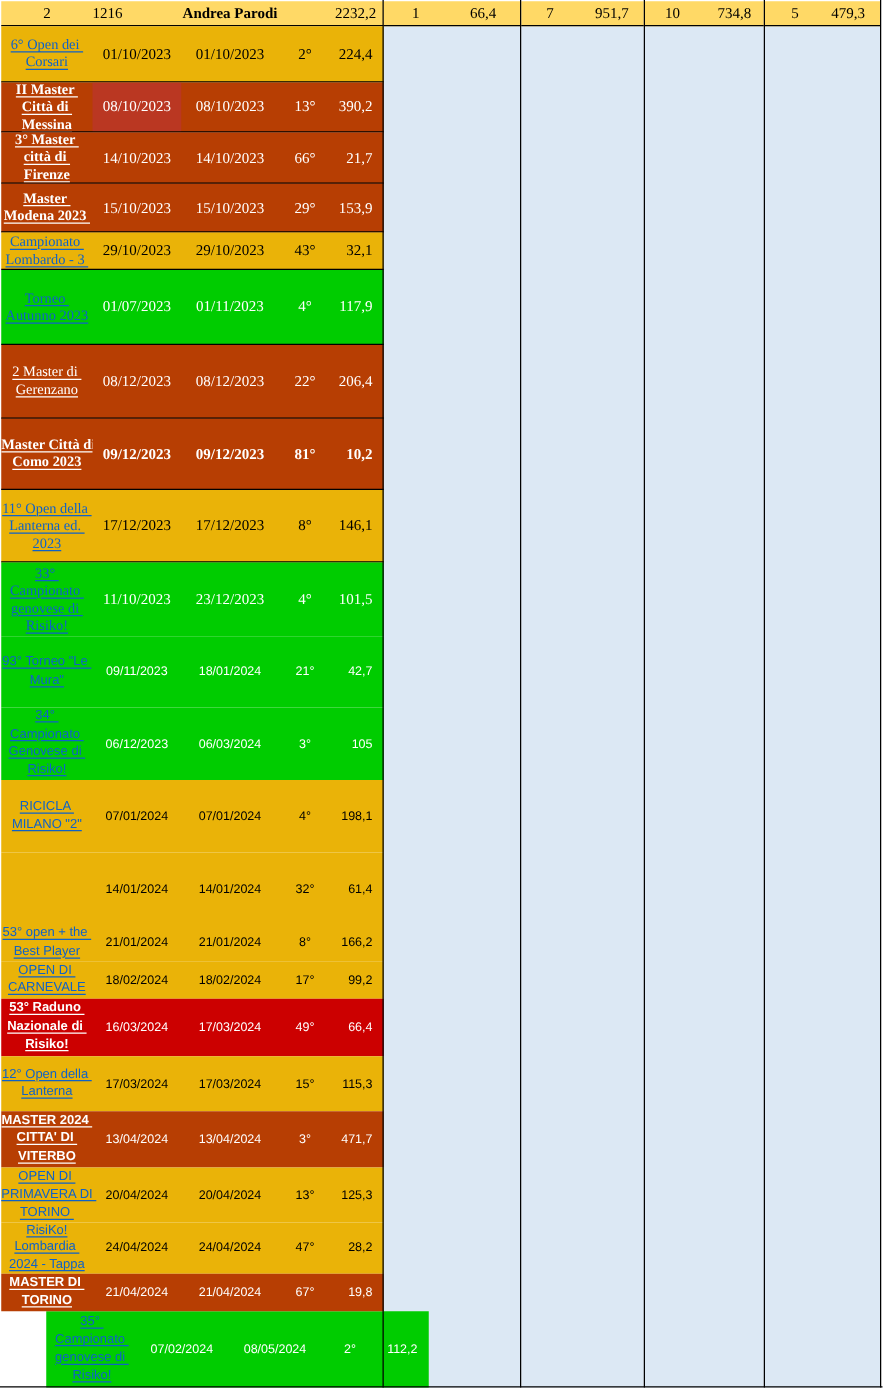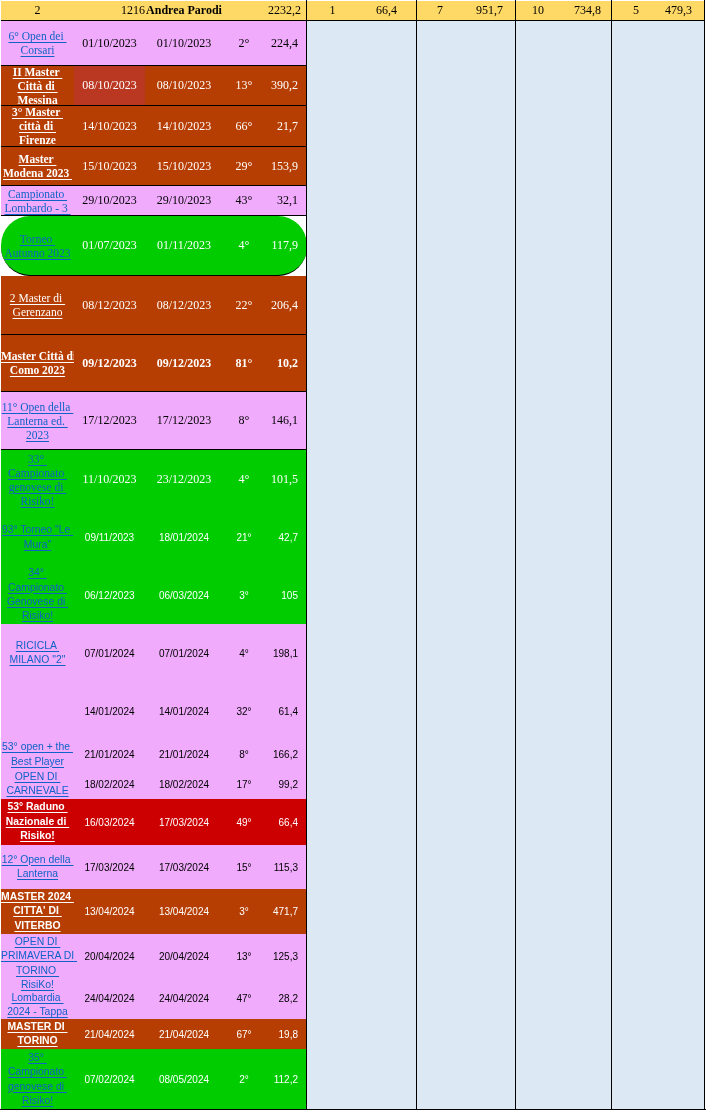--- a/index.html
+++ b/index.html
@@ -19,26 +19,26 @@
   .c-d2   {left:144px;width:78px; text-align:center;}
   .c-rank {left:222px;width:42px; text-align:center;}
   .c-pts  {left:264px;width:42px; text-align:right;padding-right:9px;}
 
   
   #hdrrow{position:relative;width:306px;height:20px;background:#ffd966;
           border-bottom:1px solid #000;box-sizing:border-box;
           font-family:"Liberation Serif",serif;font-size:12px;color:#000;}
   #hdrrow .cell{line-height:13px;}
   .h-pos {left:0px;  width:73px; text-align:center;}
-  .h-elo {left:73px; width:71px; text-align:right;}
+  .h-elo {left:73px; width:71px; text-align:left;}
   .h-name{left:144px;width:78px; text-align:center;font-weight:bold;}
   .h-tot {left:222px;width:84px; text-align:right;padding-right:6px;}
 
   
-  .bg-orange{background:#f0abfc;}
+  .bg-orange{background:#eab308;}
   .bg-brown {background:#b73e03;}
   .bg-green {background:#00cc00;}
   .bg-red   {background:#cc0000;}
   .bg-redbrown{background:#ba3722;}
 
   
   .tx-dark {color:#000000;}
   .tx-light{color:#ffffff;}
   .lk-dark {color:#0f62c8;}
   .lk-light{color:#ffffff;}
@@ -169,21 +169,21 @@
           <div class="cell c-d2 tx-dark">
             <span>29/10/2023</span>
           </div>
           <div class="cell c-rank tx-dark">
             <span>43°</span>
           </div>
           <div class="cell c-pts tx-dark">
             <span>32,1</span>
           </div>
         </div>
-        <div class="row bg-green f-serif" style="height: 60px; border-bottom: 1px solid rgb(0, 0, 0); border-radius: 29px;">
+        <div class="row bg-green f-serif" style="height: 60px; border-bottom: 1px solid rgb(0, 0, 0);">
           <div class="cell c-name namecell lk-dark">
             <span><u>Torneo </u><br><u>Autunno 2023</u></span>
           </div>
           <div class="cell c-d1 tx-light">
             <span>01/07/2023</span>
           </div>
           <div class="cell c-d2 tx-light">
             <span>01/11/2023</span>
           </div>
           <div class="cell c-rank tx-light">
@@ -455,21 +455,21 @@
           <div class="cell c-d2 tx-light">
             <span>21/04/2024</span>
           </div>
           <div class="cell c-rank tx-light">
             <span>67°</span>
           </div>
           <div class="cell c-pts tx-light">
             <span>19,8</span>
           </div>
         </div>
-        <div class="row bg-green f-sans" style="height: 61px;">
+        <div class="row bg-green f-sans" style="height: 61px; margin-left: 36px;">
           <div class="cell c-name namecell lk-dark">
             <span><u>35° </u><br><u>Campionato </u><br><u>genovese di </u><br><u>Risiko!</u></span>
           </div>
           <div class="cell c-d1 tx-light">
             <span>07/02/2024</span>
           </div>
           <div class="cell c-d2 tx-light">
             <span>08/05/2024</span>
           </div>
           <div class="cell c-rank tx-light">

